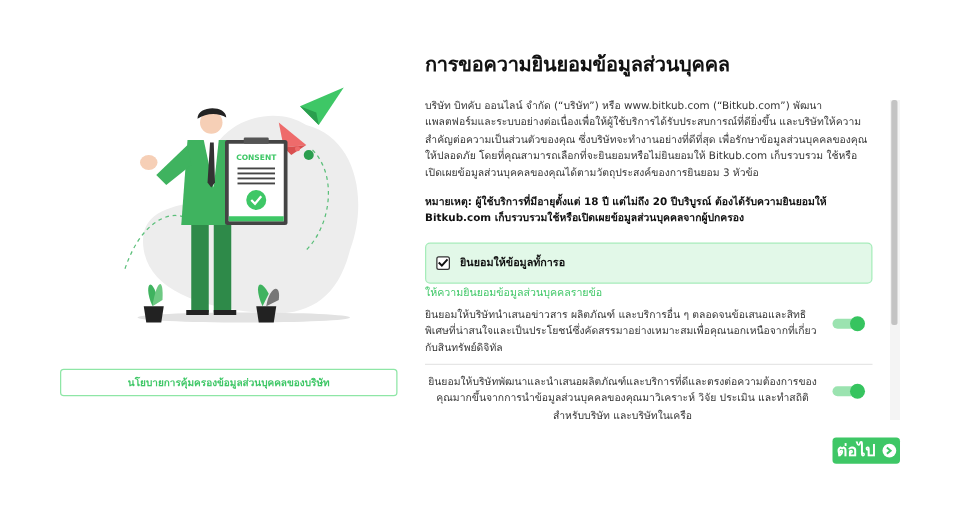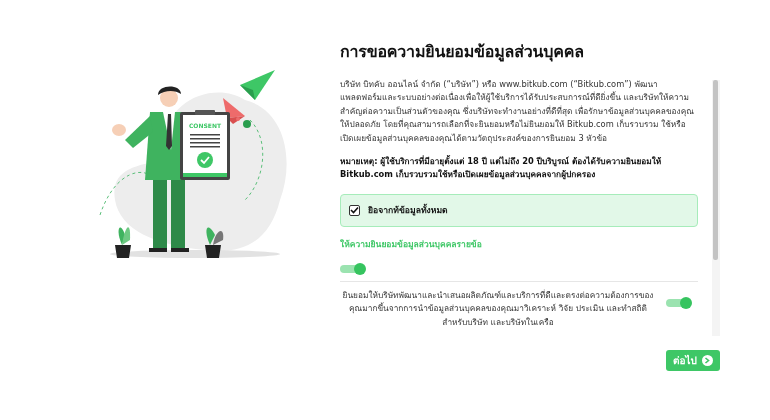--- a/index.html
+++ b/index.html
@@ -27,35 +27,35 @@
   .all-consent {
     margin-top: 12px; height: 33px; border: 1.5px solid #a6ecba; border-radius: 4px;
     background: #e2f8e8; display: flex; align-items: center; padding-left: 8px; cursor: pointer;
   }
   .chk {
     width: 11px; height: 11px; border: 1.3px solid #333; border-radius: 2px; background: #fff;
     display: flex; align-items: center; justify-content: center; margin-right: 8px;
   }
   .all-label { font-size: 8.6px; font-weight: bold; color: #111; }
 
-  .section-title { margin-top: 10px; font-size: 8.5px; font-weight: bold; color: #3ec766; }
+  .section-title { font-size: 8.5px; font-weight: normal; color: #3ec766; }
 
   .item { display: flex; align-items: flex-start; padding: 4px 0 6px 0; }
   .item + .item { border-top: 1px solid #e6e6e6; padding-top: 7px; text-align: center; }
   .item-text { flex: 1; font-size: 8.3px; line-height: 13.4px; color: #333; padding-right: 10px; }
   .toggle { width: 26px; height: 12px; margin-top: 8px; margin-right: 6px; position: relative; cursor: pointer; flex-shrink: 0; }
   .toggle .track { position: absolute; left: 0; top: 2px; width: 22px; height: 8px; border-radius: 4px; background: #9be3b0; }
   .toggle .knob { position: absolute; right: 0; top: 0; width: 12px; height: 12px; border-radius: 50%; background: #36c45f; }
 
   .scrollbar { position: absolute; left: 712px; top: 80px; width: 8px; height: 256px; background: #f4f4f4; }
   .scrollbar .thumb { position: absolute; left: 1px; top: 0; width: 5px; height: 180px; background: #c3c3c3; border-radius: 2px; }
 
   .next-btn {
     position: absolute; left: 666px; top: 350px; width: 54px; height: 21px;
-    background: #3ec766; border-radius: 3px; color: #fff; font-size: 10px; font-weight: bold;
+    background: #3ec766; border-radius: 3px; color: #fff; font-size: 13px; font-weight: bold;
     display: flex; align-items: center; justify-content: center; cursor: pointer;
   }
   .next-btn .arrow {
     width: 11px; height: 11px; border-radius: 50%; background: #fff; margin-left: 5px;
     display: flex; align-items: center; justify-content: center;
   }
 </style>
 </head>
 <body>
 
@@ -106,43 +106,47 @@
     <path d="M27 205 C20 190 25 180 30 195" fill="#3fb35f"></path>
     <path d="M27 205 C30 185 36 180 35 200" fill="#6ec983"></path>
     <polygon points="20,205 36,205 34,218 22,218" fill="#222"></polygon>
     <path d="M115 205 C108 190 112 180 120 195" fill="#3fb35f"></path>
     <path d="M118 205 C120 190 130 185 128 200" fill="#777"></path>
     <polygon points="110,205 126,205 124,218 112,218" fill="#222"></polygon>
   </svg>
 </div>
 
 <div class="left-links">
+  <div class="link-btn">
+    <span>นโยบายการคุ้มครองข้อมูลส่วนบุคคลของบริษัท</span>
+  </div>
 </div>
 
 <div class="panel">
   <div class="title">การขอความยินยอมข้อมูลส่วนบุคคล</div>
 </div>
 
 <div class="scroll-area">
   <div class="scroll-content">
     <p class="para">บริษัท บิทคับ ออนไลน์ จำกัด (“บริษัท”) หรือ www.bitkub.com (“Bitkub.com”) พัฒนาแพลตฟอร์มและระบบอย่างต่อเนื่องเพื่อให้ผู้ใช้บริการได้รับประสบการณ์ที่ดียิ่งขึ้น และบริษัทให้ความสำคัญต่อความเป็นส่วนตัวของคุณ ซึ่งบริษัทจะทำงานอย่างที่ดีที่สุด เพื่อรักษาข้อมูลส่วนบุคคลของคุณให้ปลอดภัย โดยที่คุณสามารถเลือกที่จะยินยอมหรือไม่ยินยอมให้ Bitkub.com เก็บรวบรวม ใช้หรือเปิดเผยข้อมูลส่วนบุคคลของคุณได้ตามวัตถุประสงค์ของการยินยอม 3 หัวข้อ</p>
     <p class="note">หมายเหตุ: ผู้ใช้บริการที่มีอายุตั้งแต่ 18 ปี แต่ไม่ถึง 20 ปีบริบูรณ์ ต้องได้รับความยินยอมให้ Bitkub.com เก็บรวบรวมใช้หรือเปิดเผยข้อมูลส่วนบุคคลจากผู้ปกครอง</p>
 
     <div class="all-consent">
       <div class="chk">
         <svg width="9" height="8" viewBox="0 0 9 8">
           <polyline points="1,4 3.5,6.5 8,1.5" fill="none" stroke="#111" stroke-width="1.6"></polyline>
         </svg>
       </div>
-      <span class="all-label">ยิอจากท้ข้อมูลทั้งหมด</span>
+      <span class="all-label">ยินยอมให้ข้อมูลทั้การอ</span>
     </div>
 
     <div class="section-title">ให้ความยินยอมข้อมูลส่วนบุคคลรายข้อ</div>
 
     <div class="item">
+      <div class="item-text">ยินยอมให้บริษัทนำเสนอข่าวสาร ผลิตภัณฑ์ และบริการอื่น ๆ ตลอดจนข้อเสนอและสิทธิพิเศษที่น่าสนใจและเป็นประโยชน์ซึ่งคัดสรรมาอย่างเหมาะสมเพื่อคุณนอกเหนือจากที่เกี่ยวกับสินทรัพย์ดิจิทัล</div>
       <div class="toggle">
         <div class="track"></div>
         <div class="knob"></div>
       </div>
     </div>
     <div class="item">
       <div class="item-text">ยินยอมให้บริษัทพัฒนาและนำเสนอผลิตภัณฑ์และบริการที่ดีและตรงต่อความต้องการของคุณมากขึ้นจากการนำข้อมูลส่วนบุคคลของคุณมาวิเคราะห์ วิจัย ประเมิน และทำสถิติสำหรับบริษัท และบริษัทในเครือ</div>
       <div class="toggle">
         <div class="track"></div>
         <div class="knob"></div>

